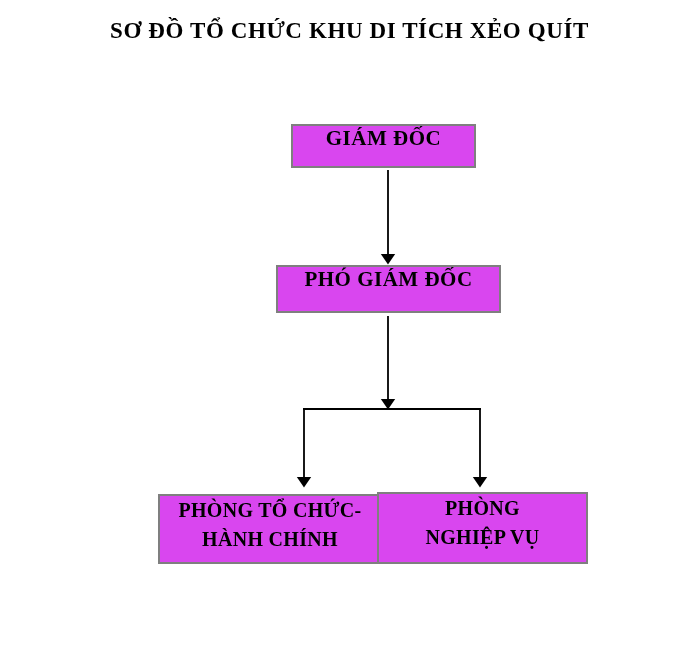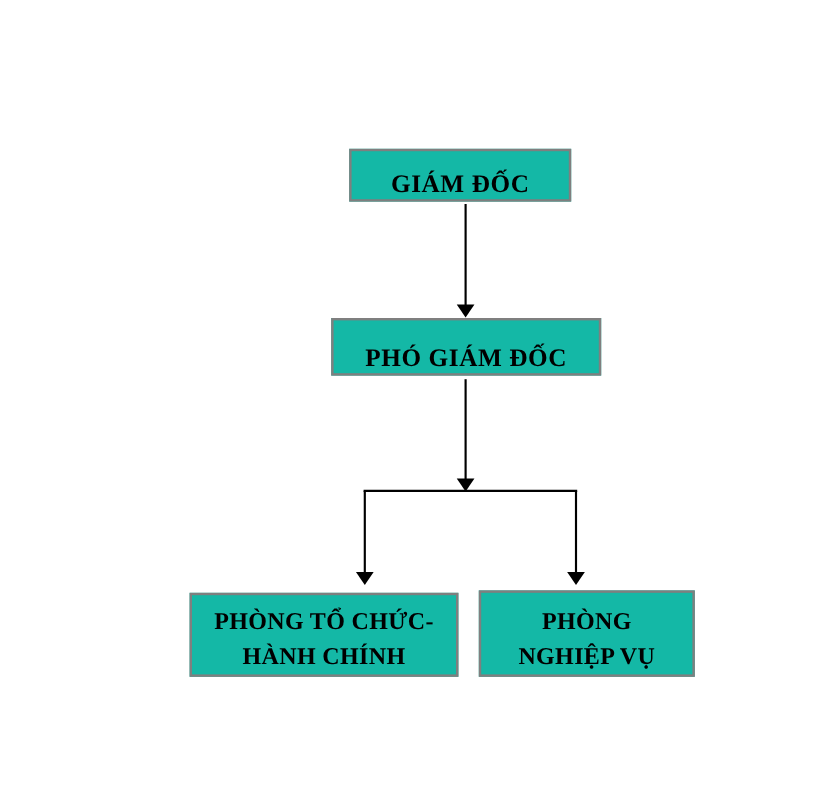--- a/index.html
+++ b/index.html
@@ -37,24 +37,24 @@
     letter-spacing: 0.6px;
     line-height: 30px;
     white-space: nowrap;
     color: #000000;
   }
 
   
   .node-box {
     position: absolute;
     box-sizing: border-box;
-    background: #14b8a6;
+    background: #d946ef;
     border: 2px solid #7f7f7f;
     display: flex;
-    align-items: flex-end;
+    align-items: flex-start;
     justify-content: center;
     text-align: center;
     font-weight: bold;
     color: #000000;
   }
   .node-label {
     display: block;
     width: 100%;
     text-align: center;
     white-space: pre-line;
@@ -84,23 +84,23 @@
   #node-org-admin {
     left: 158px;
     top: 494px;
     width: 224px;
     height: 70px;
     font-size: 20px;
     line-height: 29px;
     letter-spacing: 0.3px;
   }
   #node-professional {
-    left: 399px;
+    left: 377px;
     top: 492px;
-    width: 180px;
+    width: 211px;
     height: 72px;
     font-size: 20px;
     line-height: 29px;
     letter-spacing: 0.3px;
   }
 
   
   #connector-layer {
     position: absolute;
     left: 0;
@@ -108,20 +108,21 @@
     width: 699px;
     height: 658px;
     pointer-events: none;
   }
 </style>
 </head>
 <body>
 
 <div id="diagram-canvas">
 
+  <div class="chart-title">SƠ ĐỒ TỔ CHỨC KHU DI TÍCH XẺO QUÍT</div>
 
   <svg id="connector-layer" viewBox="0 0 699 658" xmlns="http://www.w3.org/2000/svg">
     <defs>
       <marker id="arrowhead" markerWidth="9" markerHeight="9" refX="2.4" refY="4.5" orient="auto" markerUnits="strokeWidth">
         <path d="M0,0.4 L6,4.5 L0,8.6 z" fill="#000000"></path>
       </marker>
     </defs>
 
     <g>
       <line x1="388" y1="170" x2="388" y2="258" stroke="#000000" stroke-width="1.8" marker-end="url(#arrowhead)"></line>

